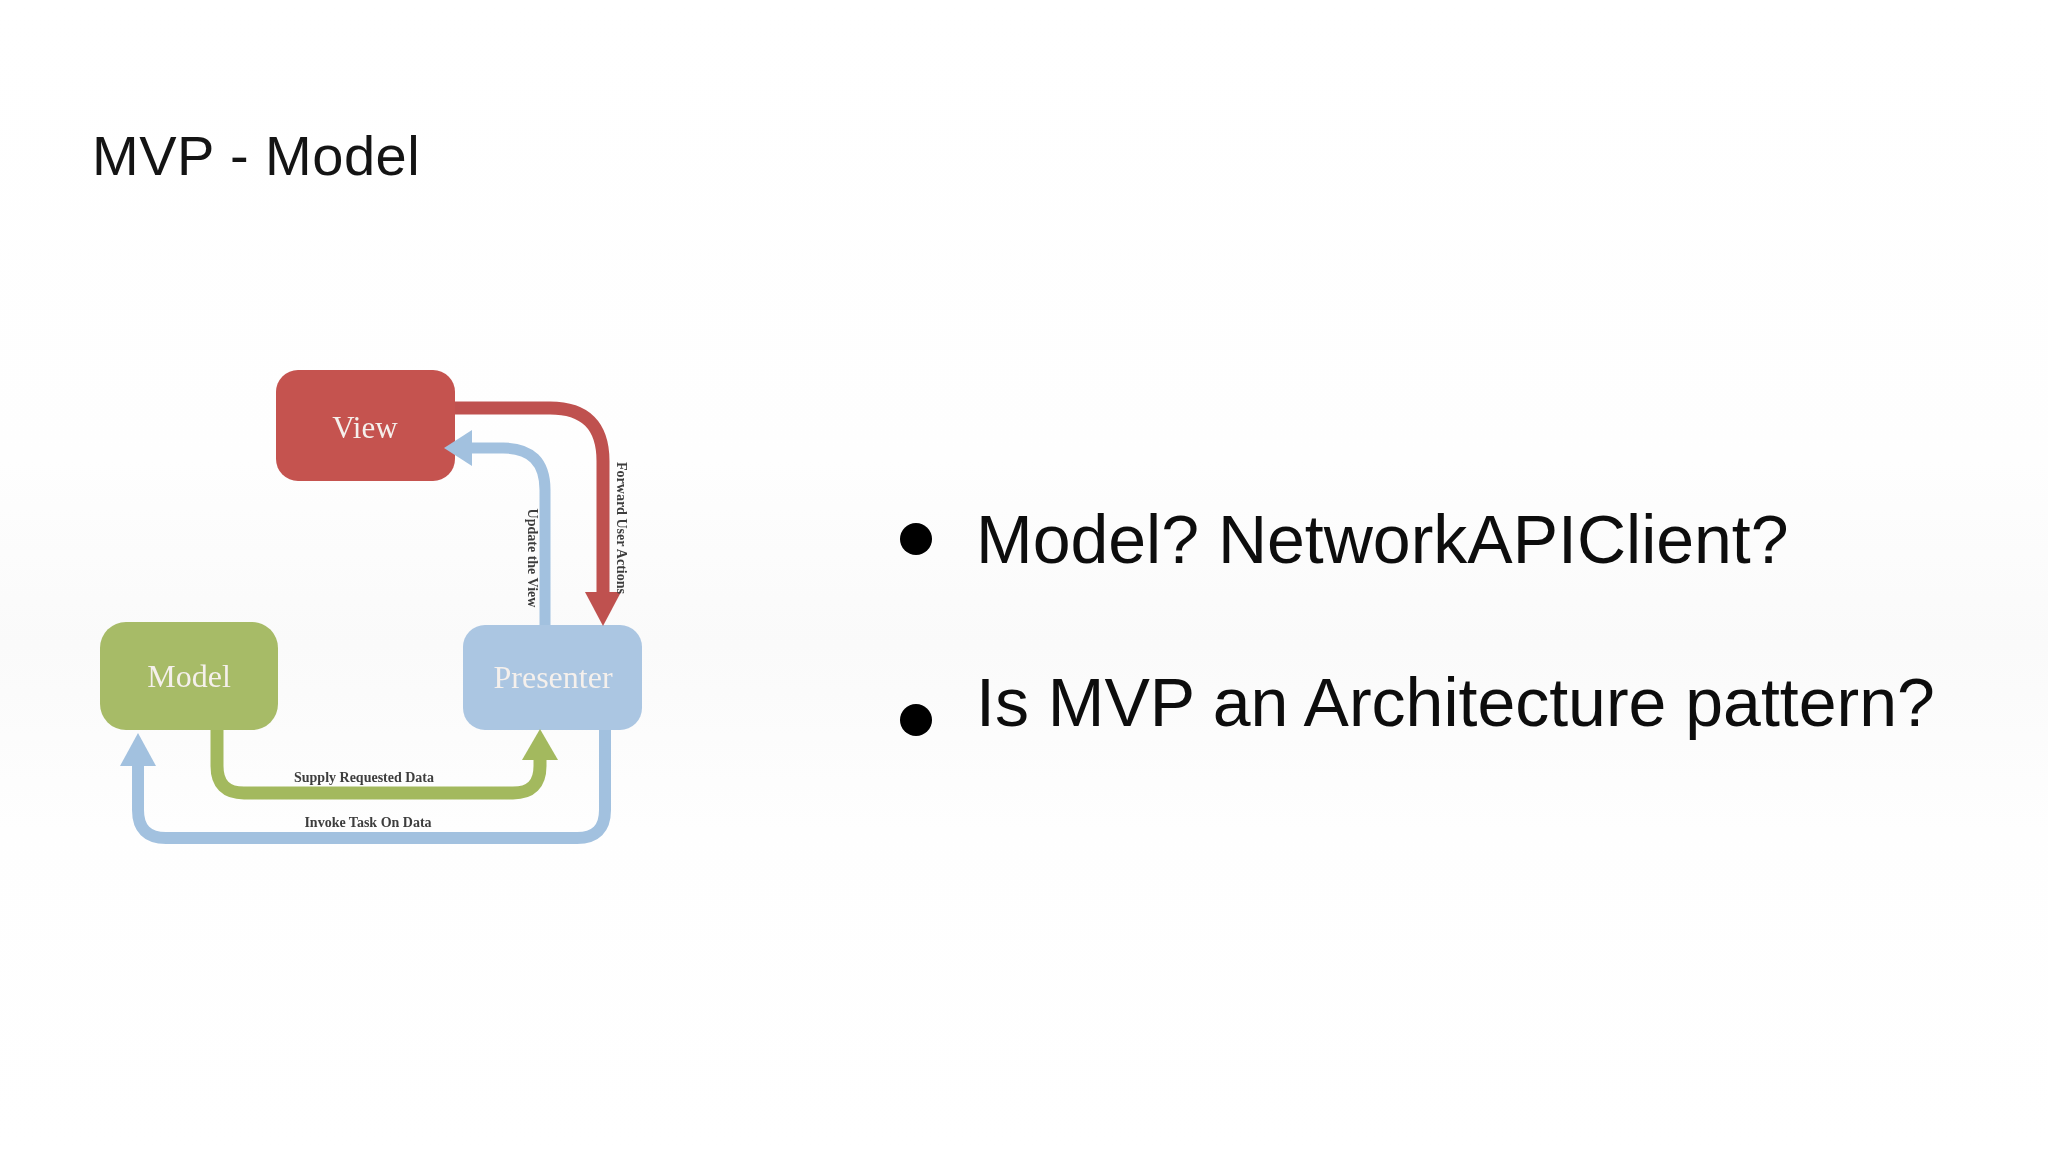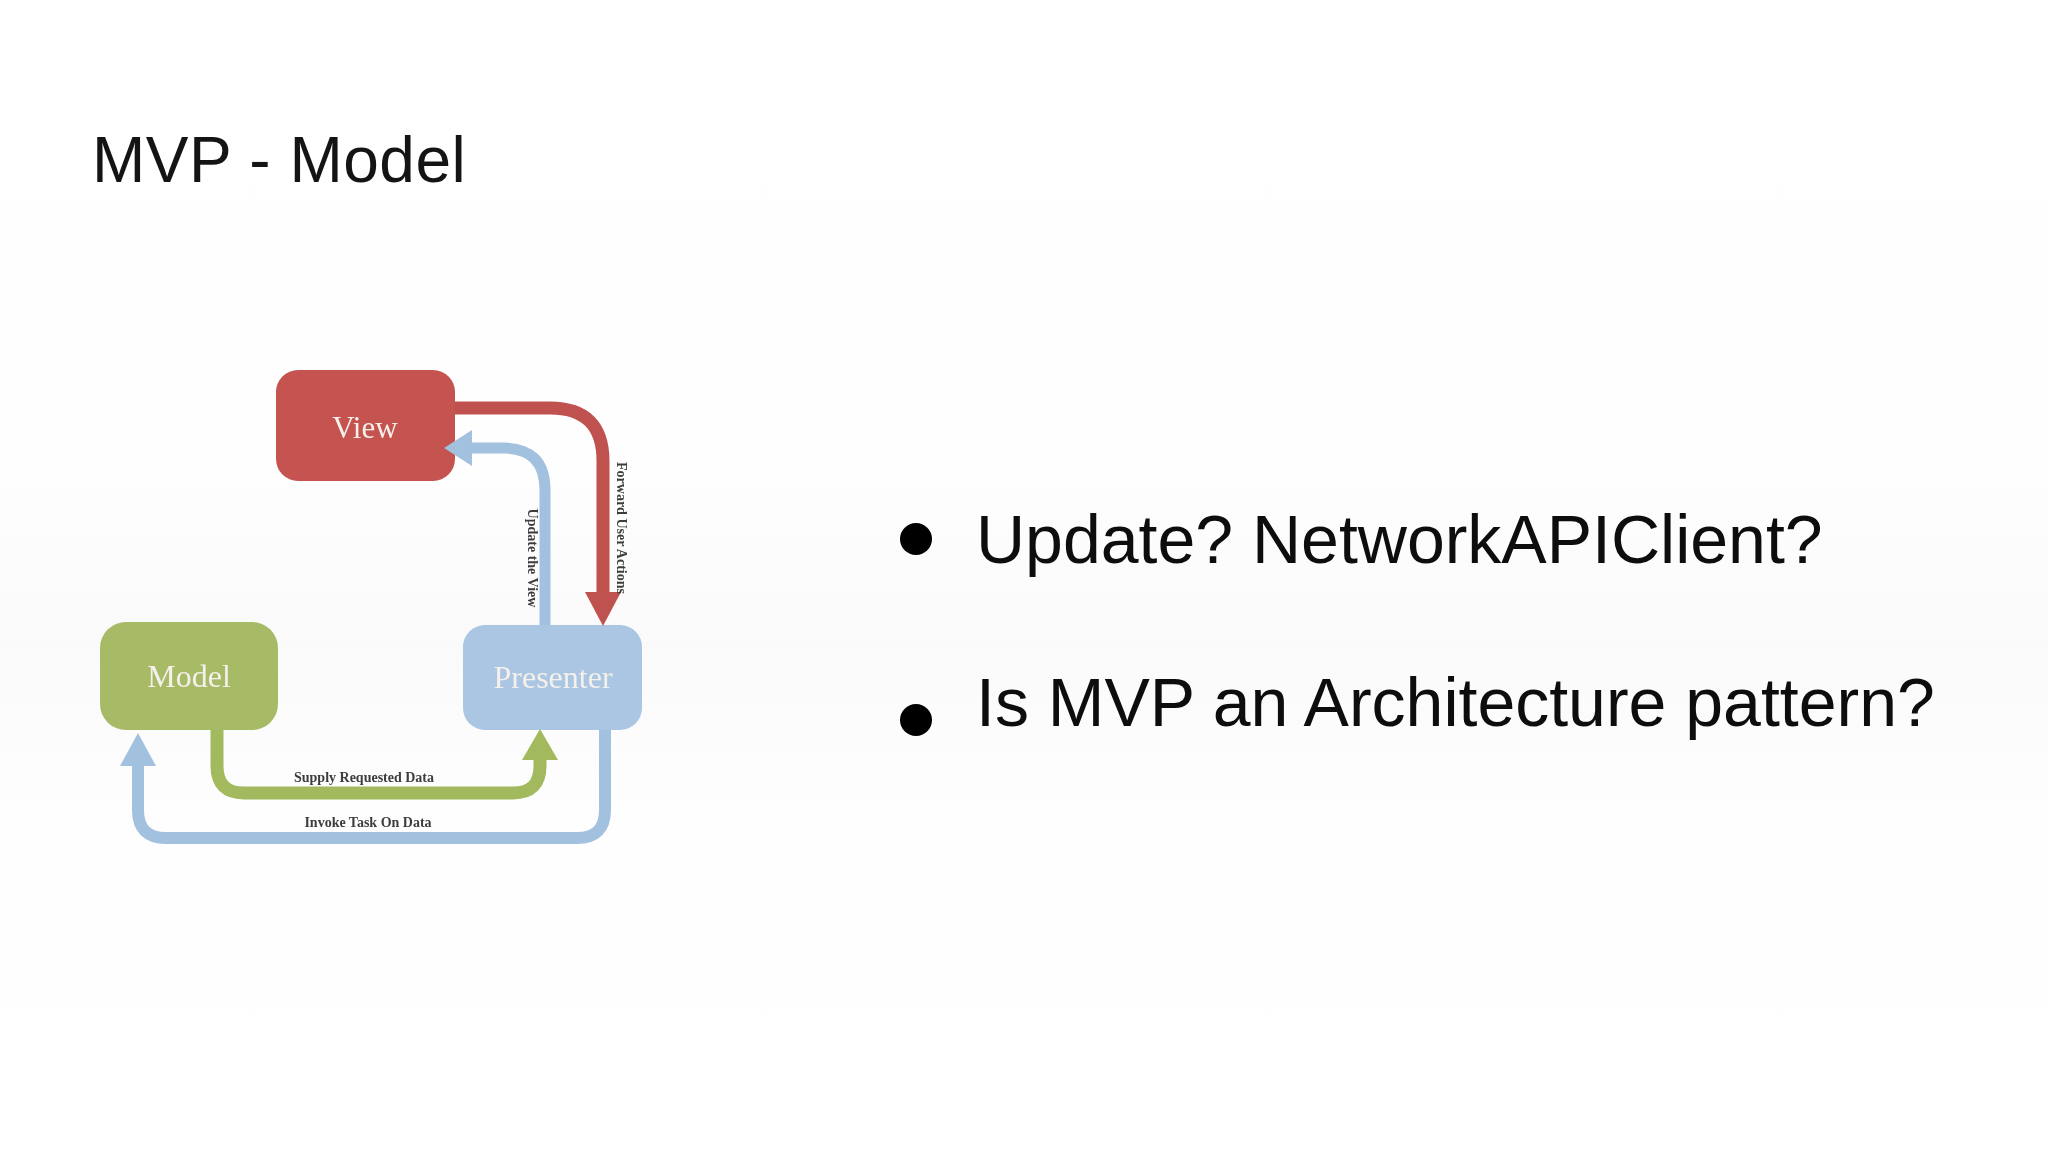--- a/index.html
+++ b/index.html
@@ -12,21 +12,21 @@
     position: relative;
     overflow: hidden;
     background: linear-gradient(180deg, #ffffff 0%, #fefefe 40%, #fafafa 56%, #fefefe 72%, #ffffff 100%);
     font-family: "Liberation Sans", sans-serif;
   }
   .slide-title {
     position: absolute;
     left: 92px;
     top: 128px;
     margin: 0;
-    font-size: 64px;
+    font-size: 56px;
     font-weight: 400;
     letter-spacing: 0.5px;
     color: #141414;
     line-height: 1;
   }
   .diagram-svg {
     position: absolute;
     left: 80px;
     top: 330px;
     width: 640px;
@@ -91,19 +91,19 @@
   <text class="node-label" x="473" y="347" font-size="32" text-anchor="middle" dominant-baseline="central" fill="#f5f0ec">Presenter</text>
 
   <text class="edge-label" x="541" y="198" text-anchor="middle" dominant-baseline="central" transform="rotate(90 541 198)" fill="#3d3d3d">Forward User Actions</text>
   <text class="edge-label" x="452" y="228" text-anchor="middle" dominant-baseline="central" transform="rotate(90 452 228)" fill="#3d3d3d">Update the View</text>
   <text class="edge-label" x="284" y="452" text-anchor="middle" fill="#3d3d3d">Supply Requested Data</text>
   <text class="edge-label" x="288" y="497" text-anchor="middle" fill="#3d3d3d">Invoke Task On Data</text>
 </svg>
 
 <div class="bullet-item first">
   <span class="bullet-dot"></span>
-  <span class="bullet-text">Update? NetworkAPIClient?</span>
+  <span class="bullet-text">Model? NetworkAPIClient?</span>
 </div>
 
 <div class="bullet-item second">
   <span class="bullet-dot"></span>
   <span class="bullet-text">Is MVP an Architecture pattern?</span>
 </div>
 
 </body></html>

